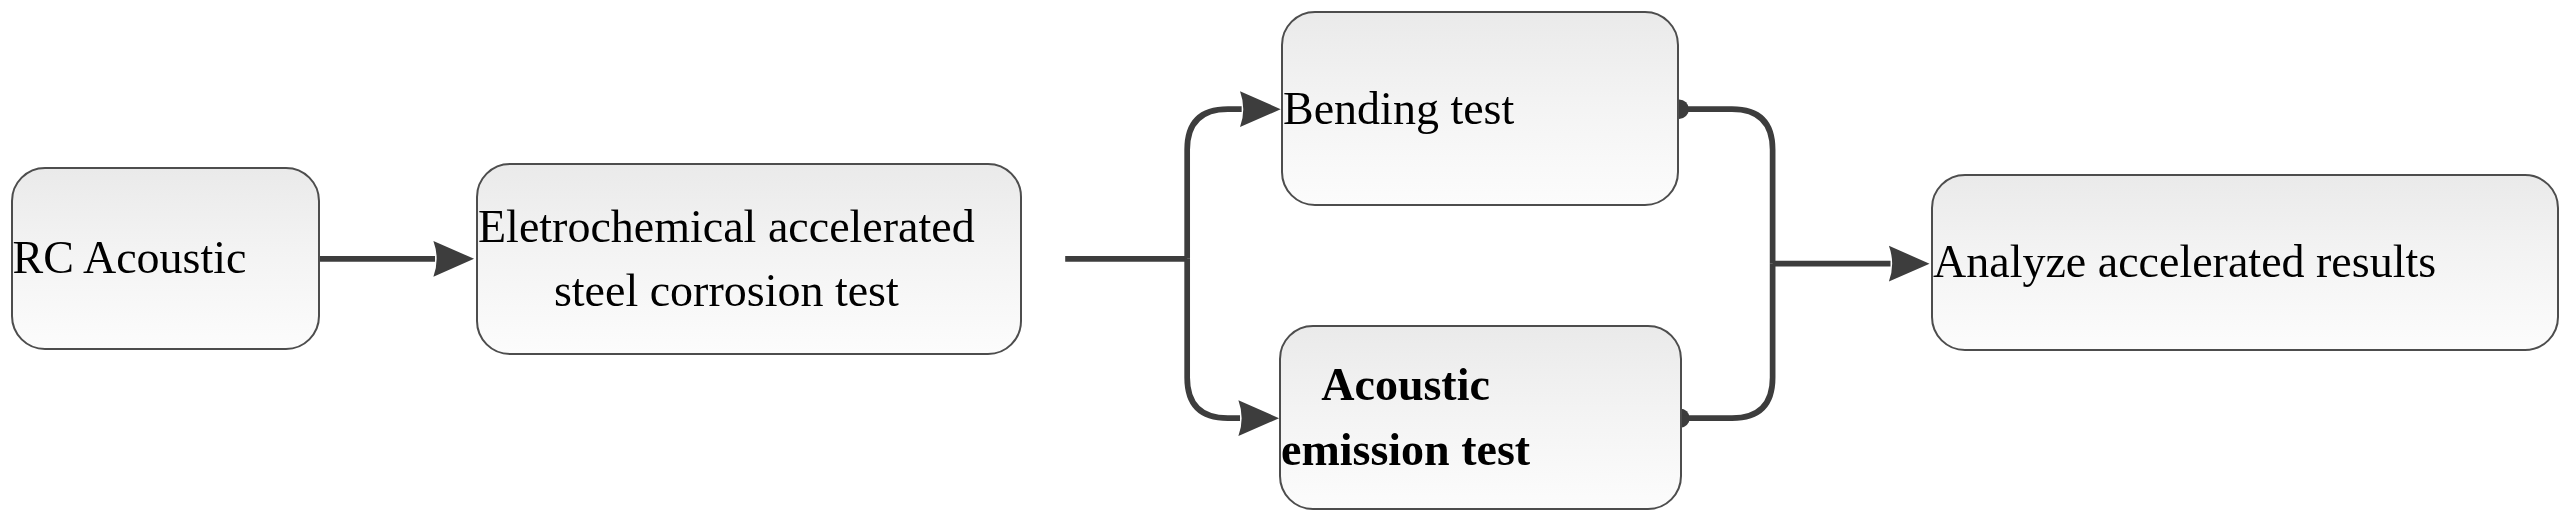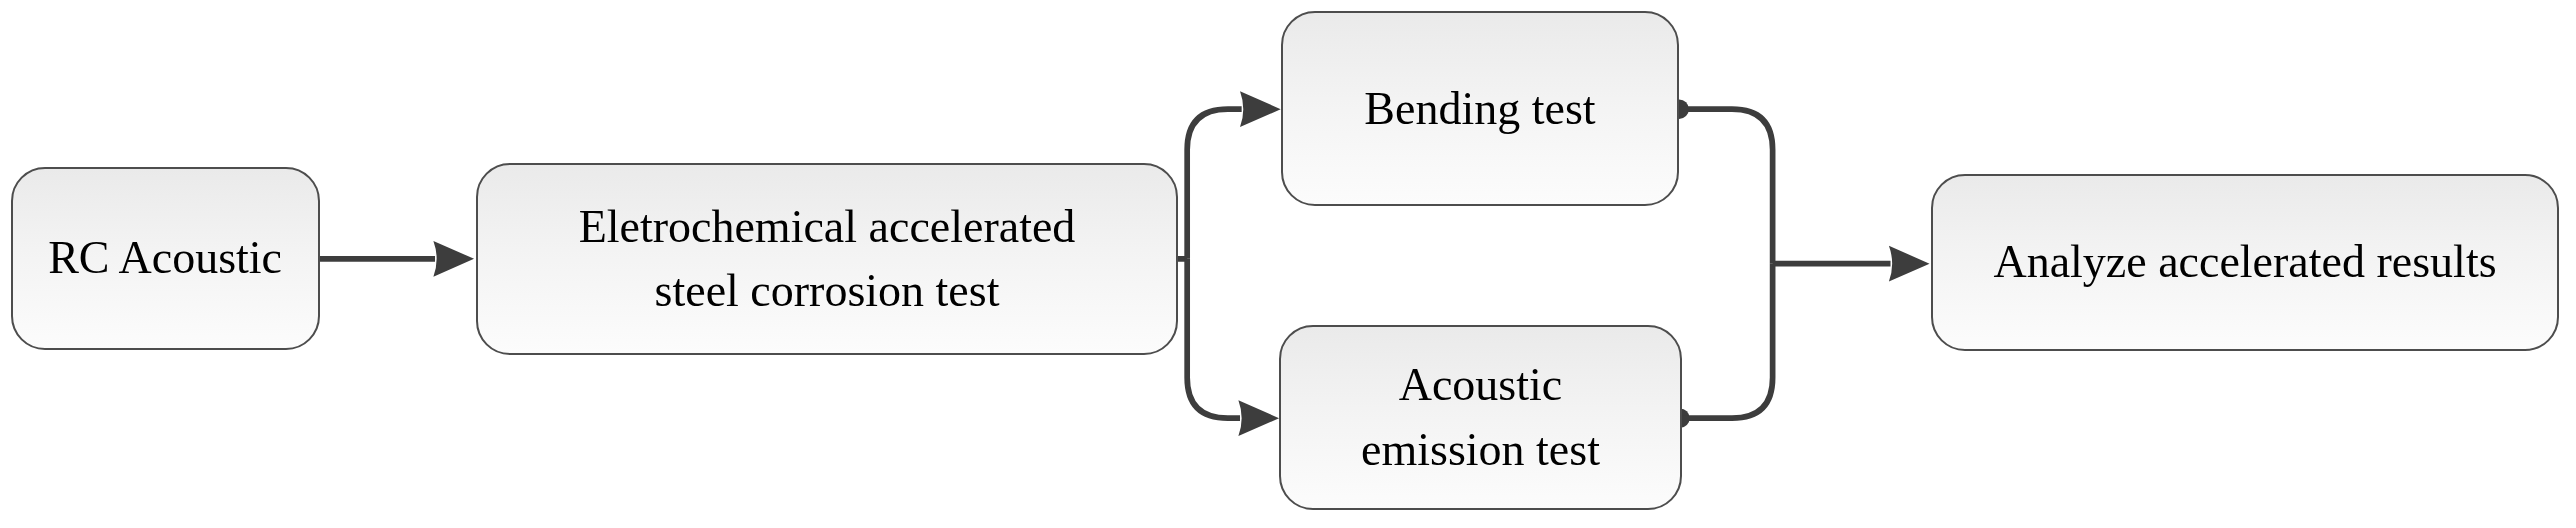--- a/index.html
+++ b/index.html
@@ -34,34 +34,34 @@
   }
   .junction-dot {
     fill: #3d3d3d;
     stroke: none;
   }
   .node {
     position: absolute;
     box-sizing: border-box;
     display: flex;
     align-items: center;
-    justify-content: center;
+    justify-content: flex-start;
     text-align: center;
     border: 2.4px solid #4d4d4d;
     border-radius: 34px;
     background: linear-gradient(180deg, #eaeaea 0%, #f3f3f3 45%, #fcfcfc 100%);
     color: #000000;
     font-size: 46px;
     line-height: 1.4;
     white-space: pre-line;
   }
   .node-rc        { left: 10.6px;   top: 167px; width: 309px; height: 183px; }
-  .node-corrosion { left: 476px;  top: 163px; width: 702px; height: 192px; }
+  .node-corrosion { left: 476px;  top: 163px; width: 546px; height: 192px; }
   .node-bending   { left: 1281px; top: 11.4px;  width: 398px; height: 195px; }
-  .node-acoustic  { left: 1279px; top: 325px; width: 403px; height: 185px; }
+  .node-acoustic  { left: 1279px; top: 325px; width: 403px; height: 185px; font-weight: bold; }
   .node-analyze   { left: 1931px; top: 174px; width: 628px; height: 177px; }
 </style>
 </head>
 <body>
 
 <div class="canvas">
 
   <svg class="edges-svg" viewBox="0 0 3168 650">
 
     <path class="edge-line" d="M 393 318 H 535"></path>

